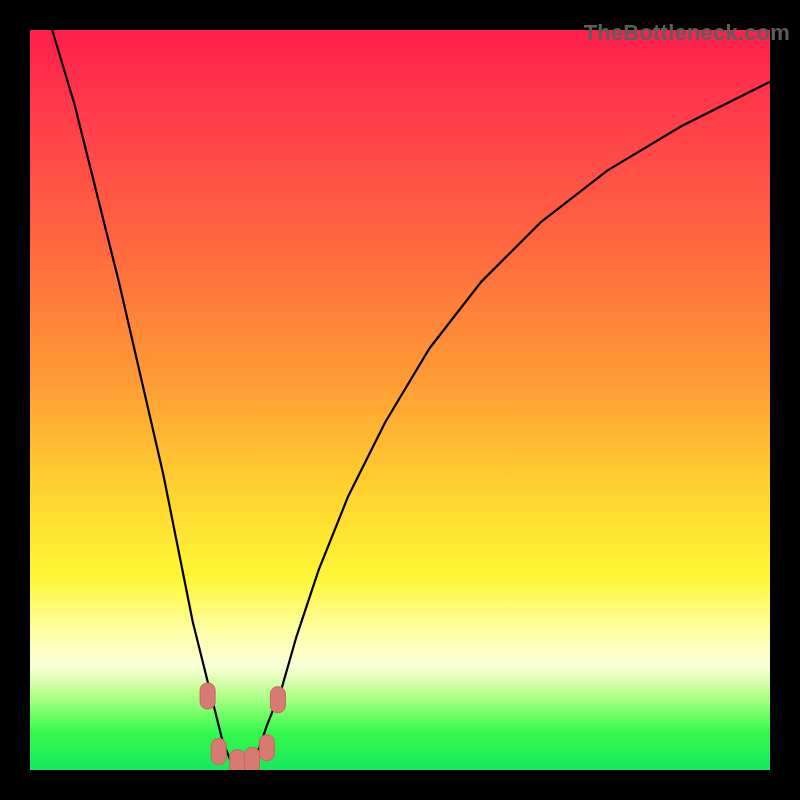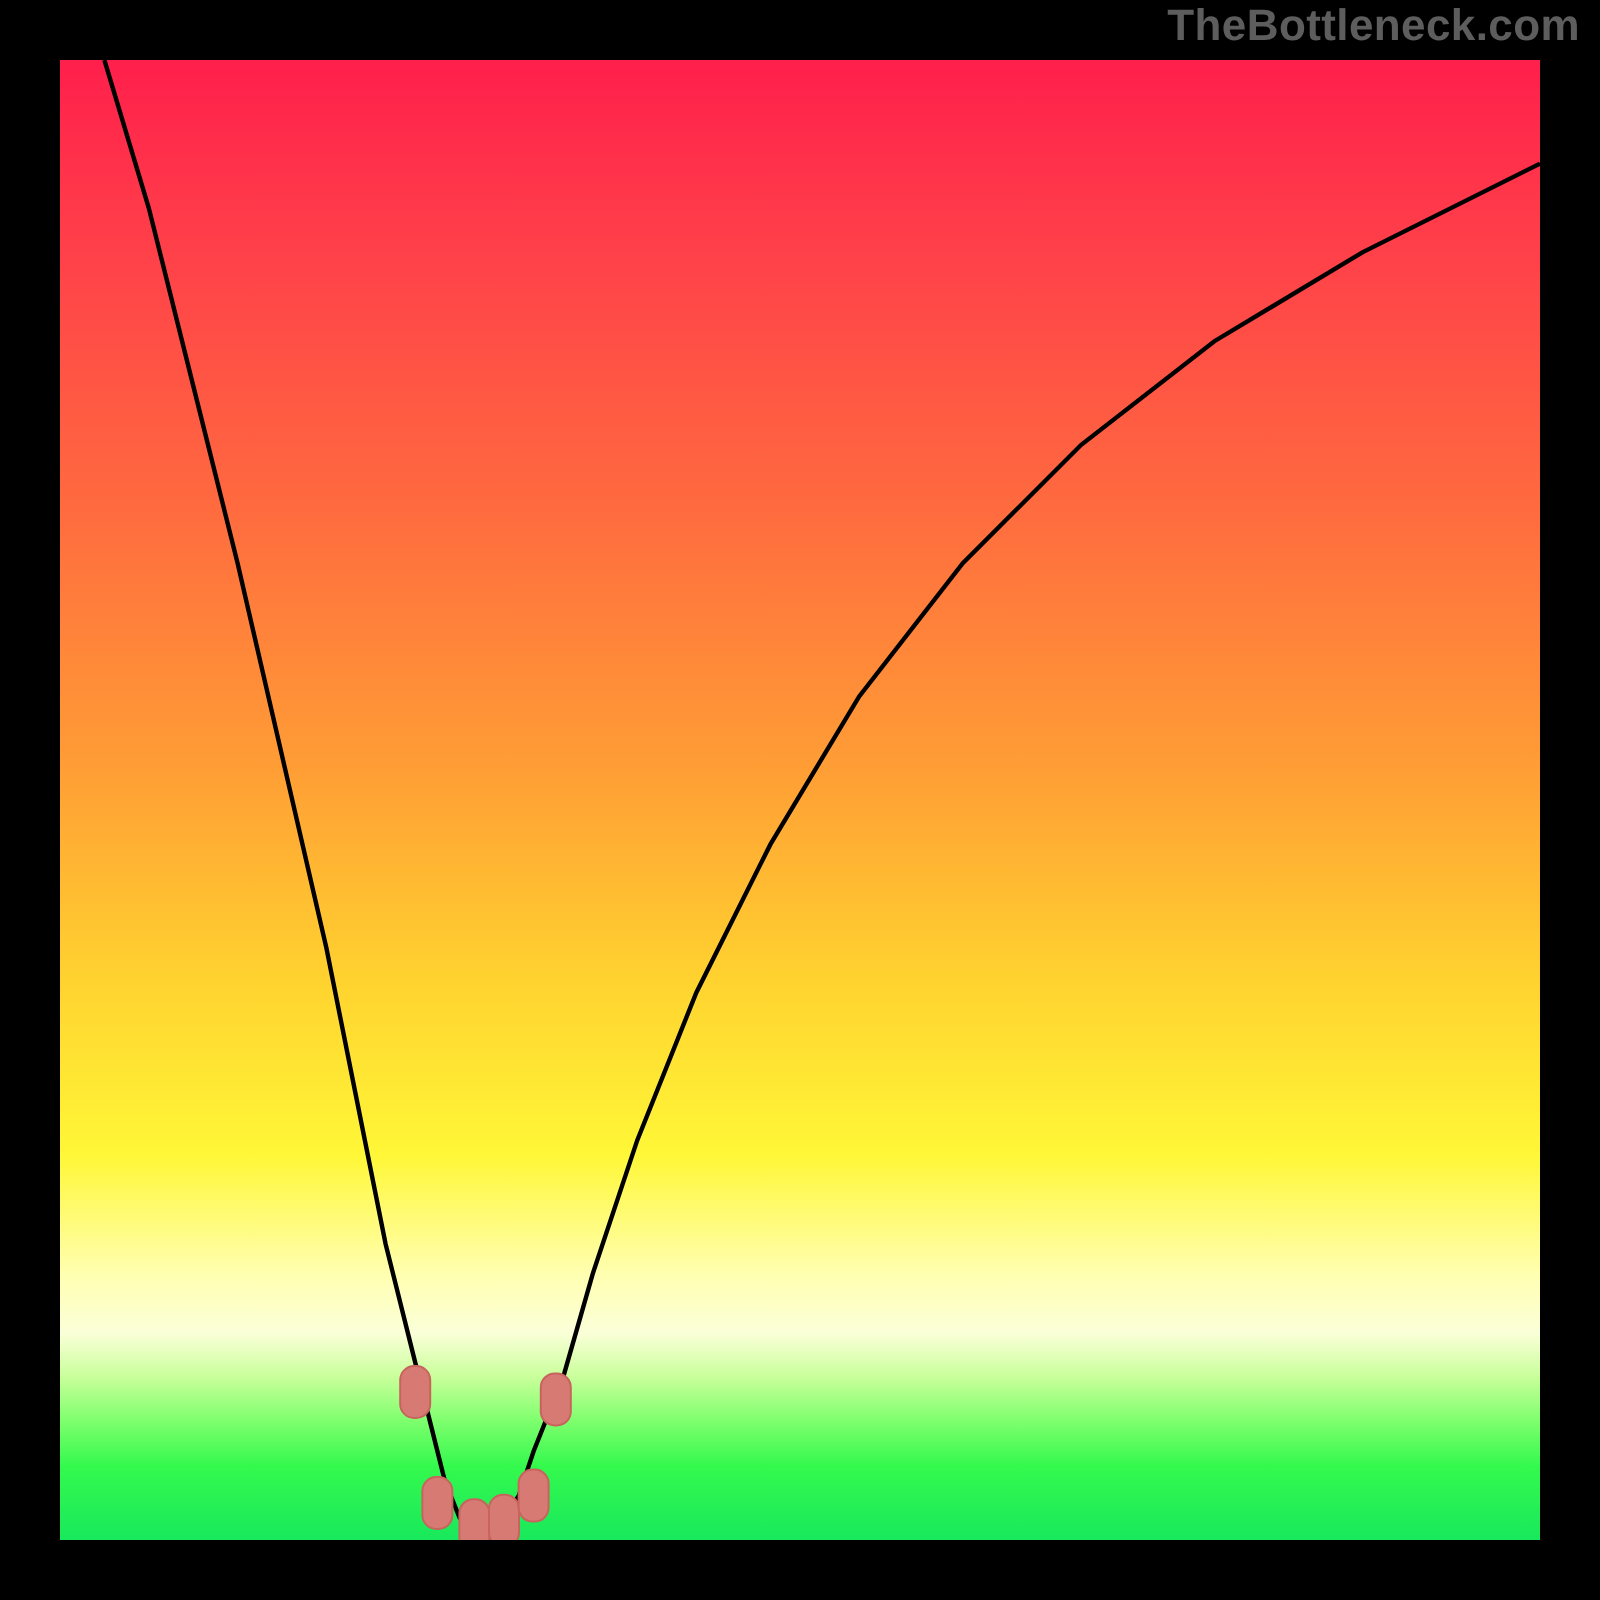--- a/index.html
+++ b/index.html
@@ -12,21 +12,21 @@
     overflow: hidden;
   }
   .frame {
     position: relative;
     width: 800px;
     height: 800px;
     background: #000;
   }
   .watermark {
     position: absolute;
-    top: 0;
+    top: 20px;
     right: 10px;
     color: #5d5d5d;
     font-size: 22px;
     font-weight: 600;
     letter-spacing: 0.2px;
     z-index: 5;
   }
   .plot-area {
     position: absolute;
     left: 30px;

